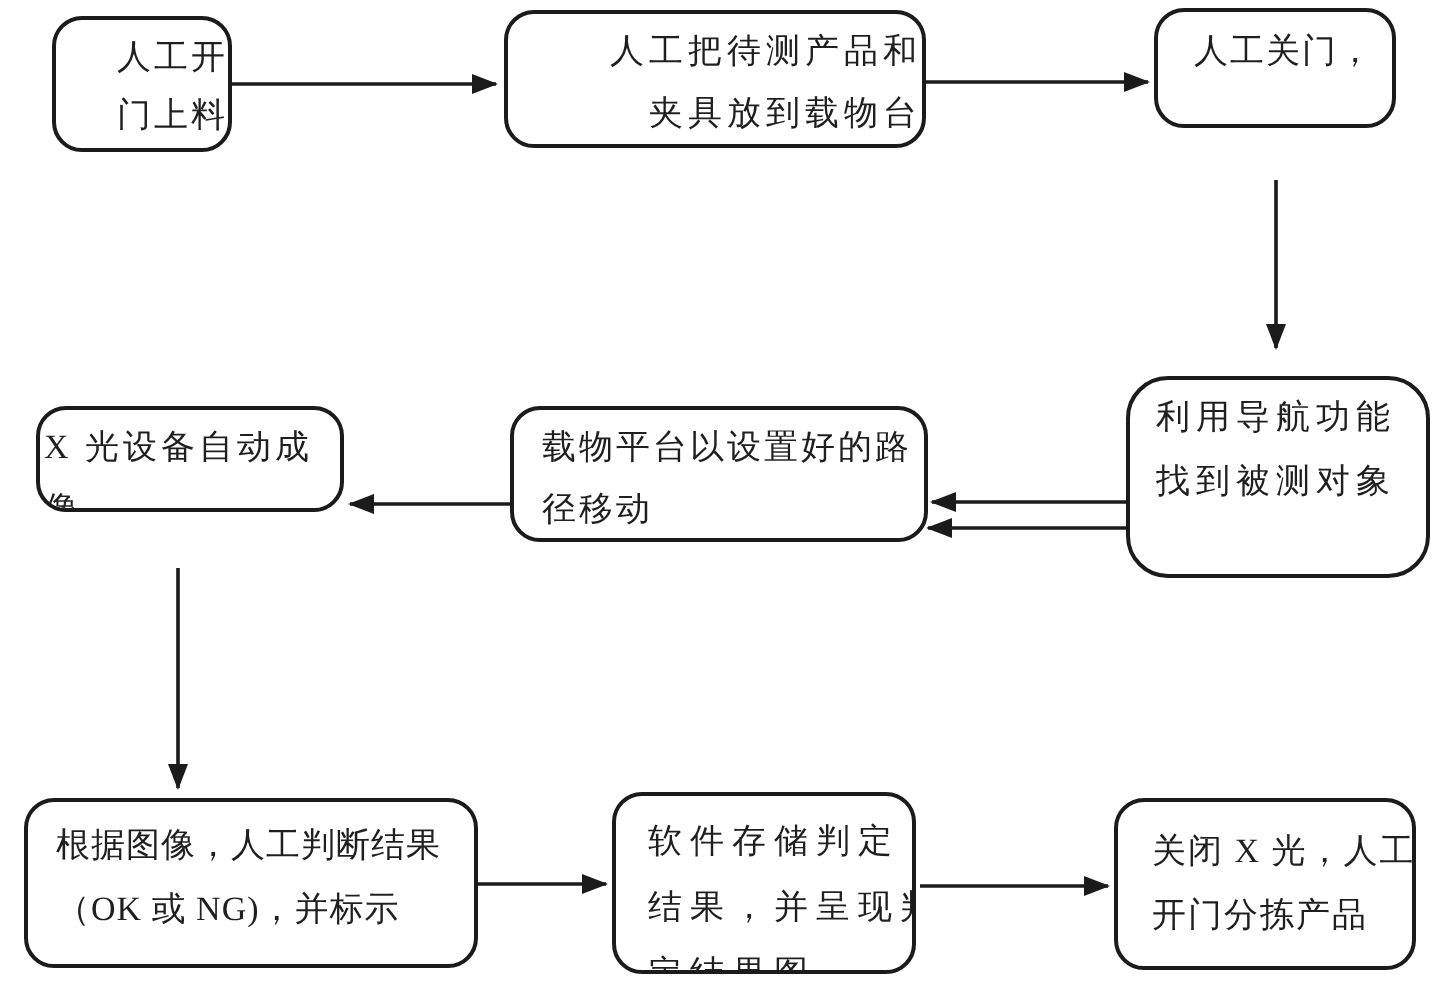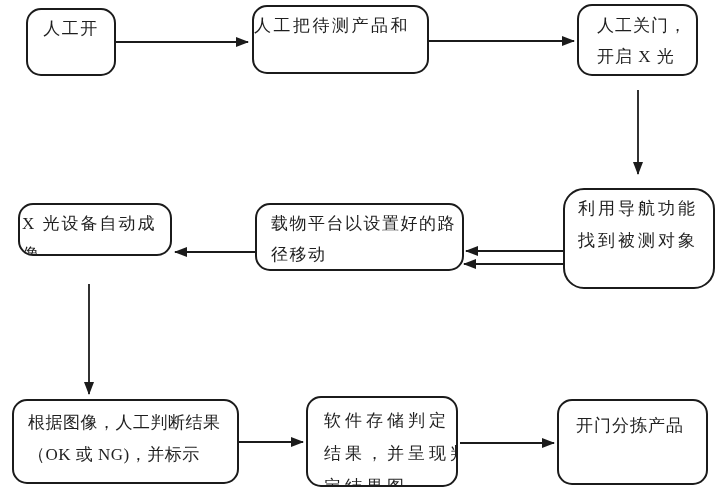--- a/index.html
+++ b/index.html
@@ -19,23 +19,23 @@
   .node{
     position:absolute;box-sizing:border-box;
     border:2px solid var(--line);border-radius:15px;
     background:var(--bg);
     font-size:17px;line-height:31px;
     overflow:hidden;
     letter-spacing:1.5px;
   }
   .node .ln{white-space:nowrap;}
 
-  .n-load    {left:26px;  top:8px;   width:90px;  height:68px; text-align:center; padding-top:4px; line-height:29px;}
-  .n-place   {left:252px; top:5px;   width:177px; height:69px; text-align:left; padding-top:3px; letter-spacing:2.5px;}
-  .n-close   {left:577px; top:4px;   width:121px; height:72px; padding:4px 0 0 18px; letter-spacing:1px;}
+  .n-load    {left:26px;  top:8px;   width:90px;  height:68px; text-align:right; padding-top:4px; line-height:29px;}
+  .n-place   {left:252px; top:5px;   width:211px; height:69px; text-align:right; padding-top:3px; letter-spacing:2.5px;}
+  .n-close   {left:577px; top:4px;   width:121px; height:60px; padding:4px 0 0 18px; letter-spacing:1px;}
   .n-navigate{left:563px; top:188px; width:152px; height:101px;padding:3px 0 0 13px; line-height:32px; letter-spacing:3px;border-radius:21px;}
   .n-move    {left:255px; top:203px; width:209px; height:68px; padding:3px 0 0 14px; letter-spacing:1.5px;}
   .n-imaging {left:18px;  top:203px; width:154px; height:53px; padding:3px 0 0 2px; letter-spacing:2px;}
   .n-judge   {left:12px;  top:399px; width:227px; height:85px; padding:6px 0 0 14px; line-height:32px; letter-spacing:0.5px;}
   .n-store   {left:306px; top:396px; width:152px; height:91px; padding:6px 4px 0 16px; line-height:33px; letter-spacing:4px;}
   .n-sort    {left:557px; top:399px; width:151px; height:86px; padding:9px 0 0 17px; line-height:32px; letter-spacing:1px;}
 </style>
 </head>
 <body>
 
@@ -53,29 +53,30 @@
     <line x1="565" y1="251" x2="466" y2="251" marker-end="url(#ah)"></line>
     <line x1="565" y1="264" x2="464" y2="264" marker-end="url(#ah)"></line>
     <line x1="257" y1="252" x2="175" y2="252" marker-end="url(#ah)"></line>
     <line x1="89" y1="284" x2="89" y2="394" marker-end="url(#ah)"></line>
     <line x1="239" y1="442" x2="303" y2="442" marker-end="url(#ah)"></line>
     <line x1="460" y1="443" x2="554" y2="443" marker-end="url(#ah)"></line>
   </svg>
 
   <div class="node n-load">
     <div class="ln">人工开</div>
+    <div class="ln">门上料</div>
   </div>
 
   <div class="node n-place">
     <div class="ln">人工把待测产品和</div>
+    <div class="ln">夹具放到载物台</div>
   </div>
 
   <div class="node n-close">
     <div class="ln">人工关门，</div>
-    <div class="ln">开启 X 光</div>
   </div>
 
   <div class="node n-navigate">
     <div class="ln">利用导航功能</div>
     <div class="ln">找到被测对象</div>
   </div>
 
   <div class="node n-move">
     <div class="ln">载物平台以设置好的路</div>
     <div class="ln">径移动</div>
@@ -91,16 +92,17 @@
     <div class="ln">（OK 或 NG)，并标示</div>
   </div>
 
   <div class="node n-store">
     <div class="ln">软件存储判定</div>
     <div class="ln">结果，并呈现判</div>
     <div class="ln">定结果图</div>
   </div>
 
   <div class="node n-sort">
+    <div class="ln">关闭 X 光，人工</div>
     <div class="ln">开门分拣产品</div>
   </div>
 
 </div>
 
 </body></html>

